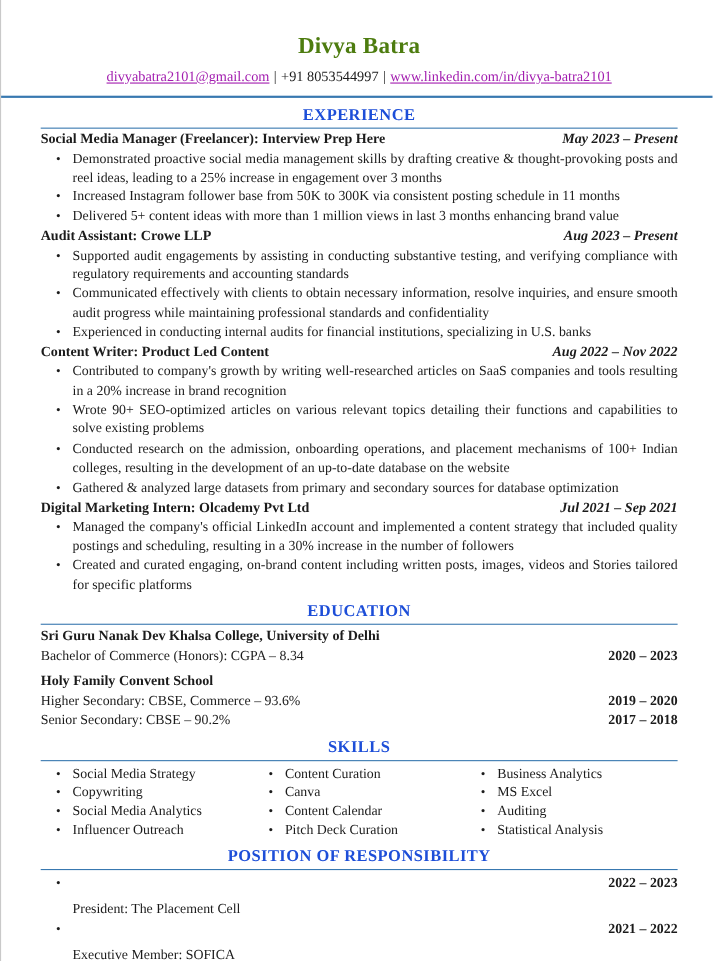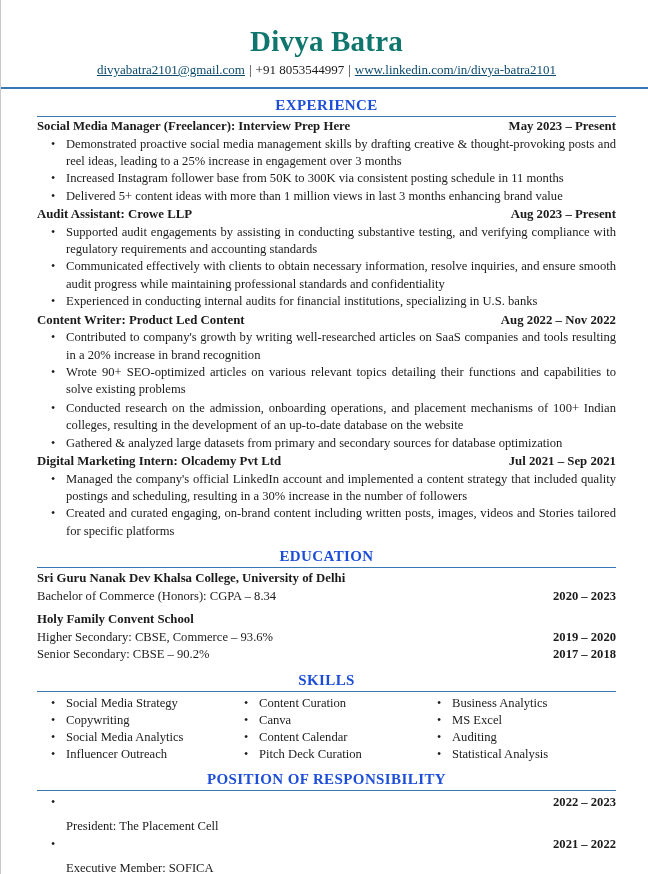--- a/index.html
+++ b/index.html
@@ -11,35 +11,35 @@
     background: #ffffff;
     border-left: 1px solid #c9c9c9;
     padding: 26px 32px 0 36px;
     font-family: "Liberation Serif", "DejaVu Serif", serif;
     color: #1b1b1b;
     overflow: hidden;
   }
   
   .name {
     text-align: center;
-    font-size: 29px;
+    font-size: 21px;
     line-height: 30px;
     font-weight: bold;
-    color: #0f766e;
+    color: #4d7c0f;
     letter-spacing: 0.2px;
   }
   .contact {
     margin-top: 6px;
     text-align: center;
     font-size: 13px;
     line-height: 16px;
     color: #1b1b1b;
   }
   .contact a {
-    color: #0c4a6e;
+    color: #a21caf;
     text-decoration: underline;
     cursor: pointer;
   }
   .contact .sep { padding: 0 4px; }
   .top-rule {
     border: none;
     border-top: 2px solid #3878b0;
     margin: 9px -32px 0 -37px; 
   }
   
@@ -57,21 +57,21 @@
   
   .job { margin-top: 1px; }
   .job-header {
     display: flex;
     justify-content: space-between;
     font-weight: bold;
     font-size: 12.8px;
     line-height: 17.5px;
     gap: 44px;
   }
-  .job-dates { white-space: nowrap; padding-left: 10px; }
+  .job-dates { white-space: nowrap; padding-left: 10px; font-style: italic; }
   .b-row {
     display: flex;
     font-size: 12.6px;
     line-height: 17.4px;
   }
   .bullet {
     width: 15px;
     margin-left: 14px;
     flex: 0 0 15px;
     font-size: 12px;

